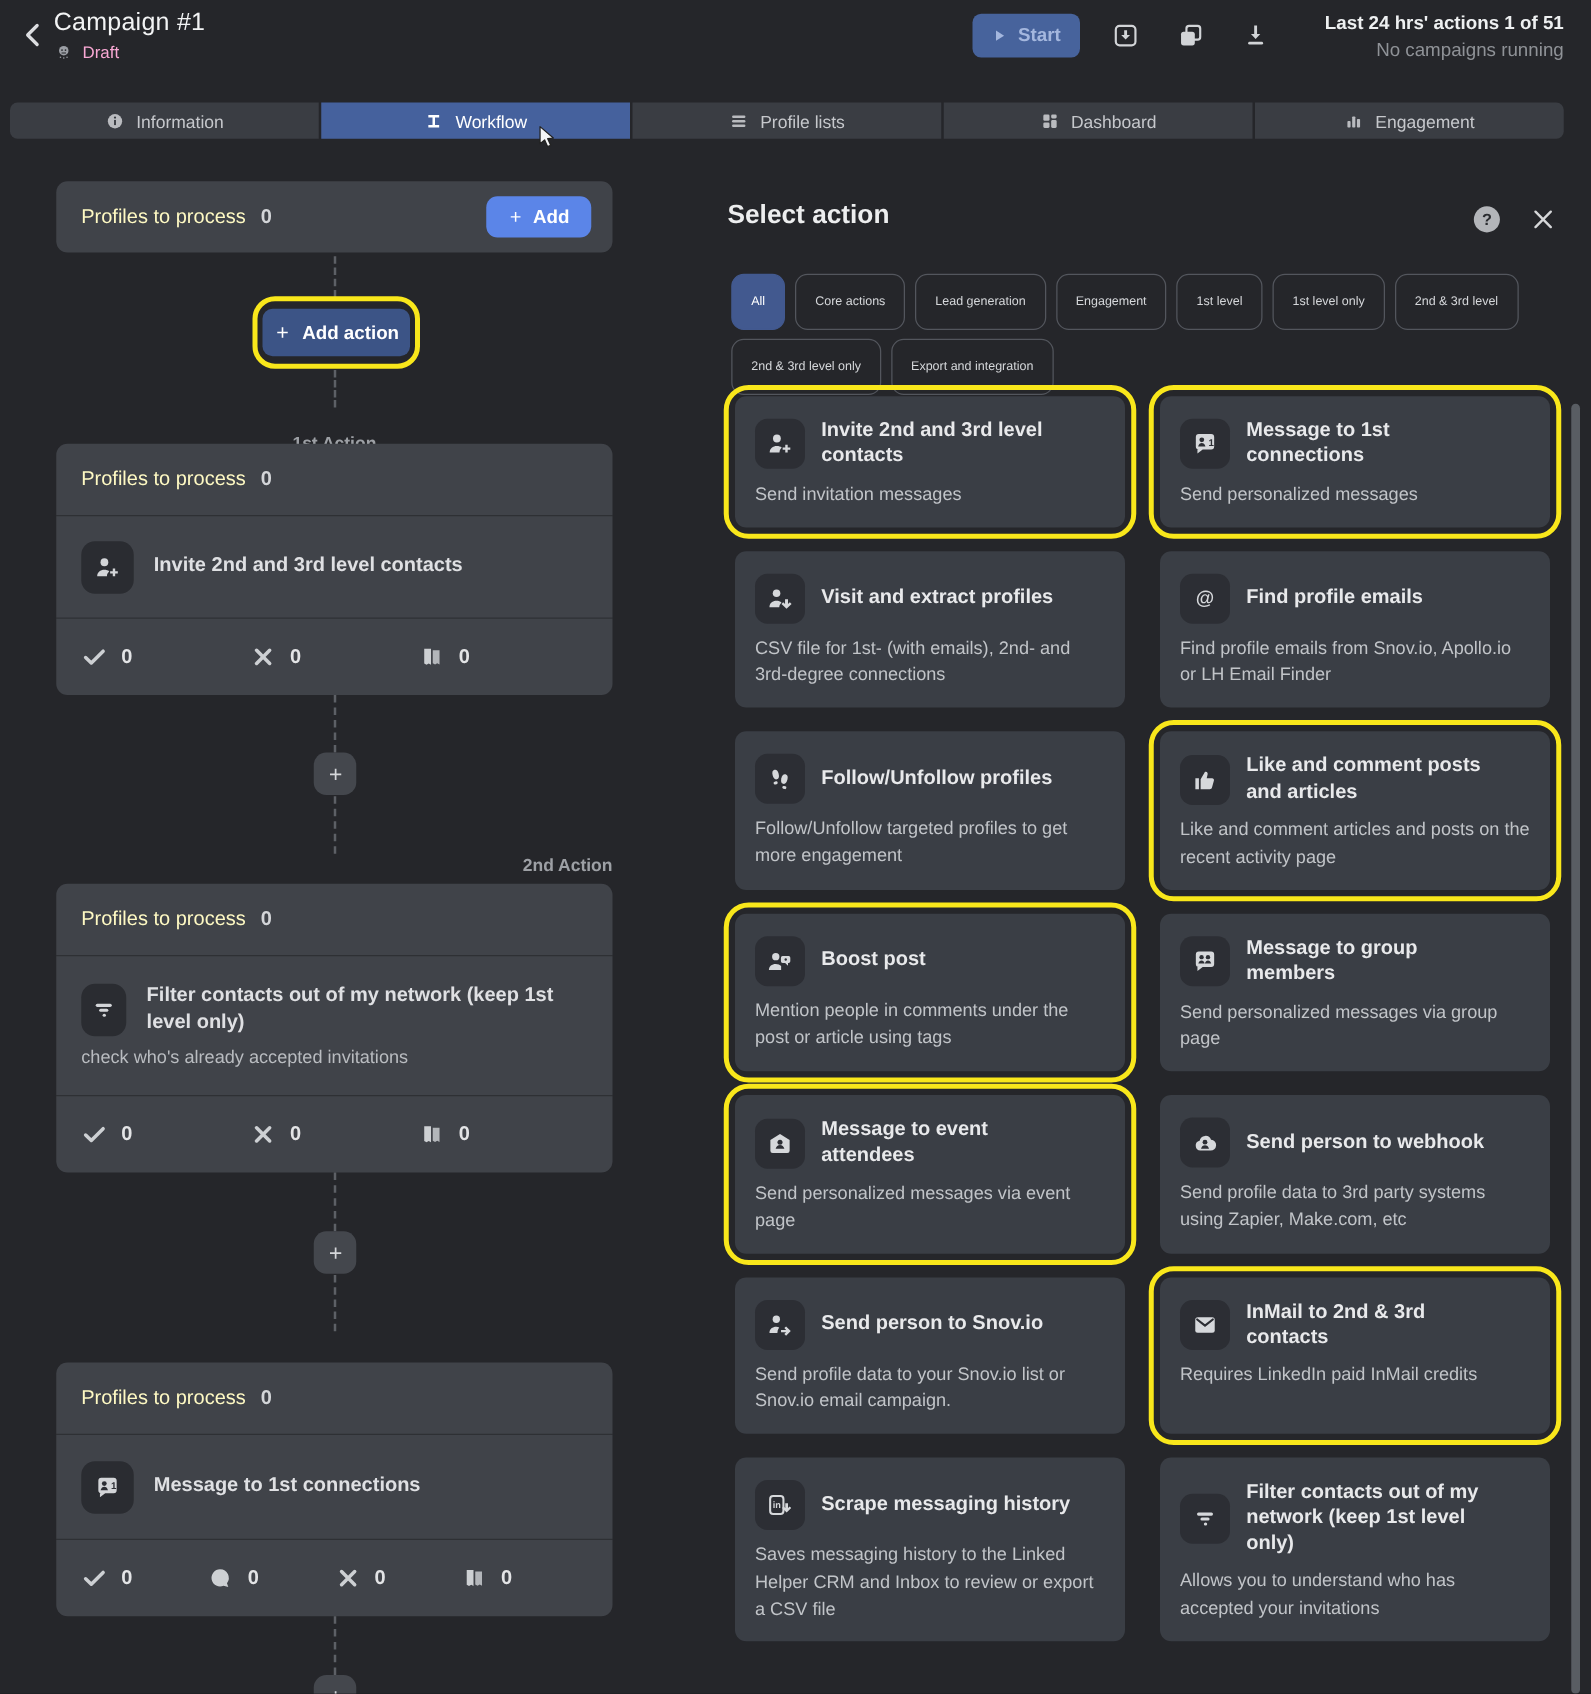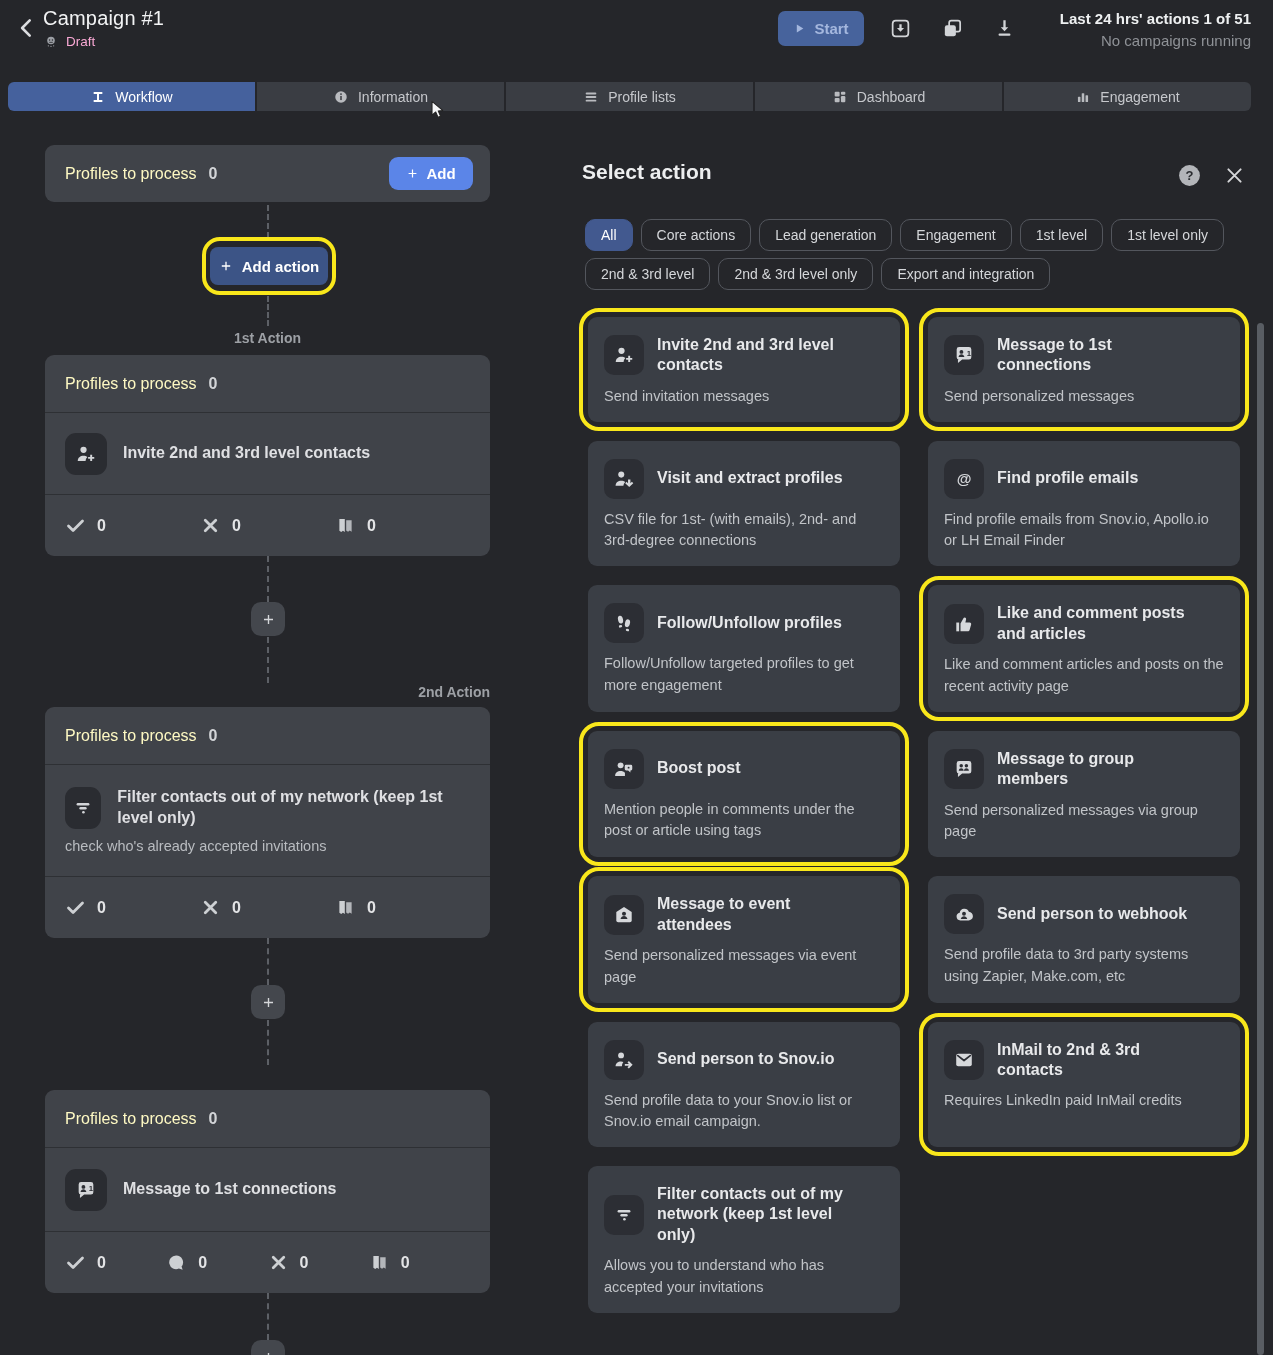--- a/index.html
+++ b/index.html
@@ -70,21 +70,21 @@
   .counter{flex:1;display:flex;align-items:center;gap:11px;font-size:16px;font-weight:700;color:#e3e4e6;}
   .counter .icn{width:21px;height:21px;color:#cdd0d3;}
   [data-icon="check-icon"]{color:#4caf50;}
   [data-icon="cross-icon"]{color:#e25555;}
 
   
   .p-title{left:582px;top:160px;font-size:21px;font-weight:700;color:#edeeef;}
   .help-btn{left:1177px;top:163px;width:25px;height:25px;color:#b3b5b9;cursor:pointer;}
   .close-btn{left:1224px;top:165px;width:21px;height:21px;color:#d6d7d9;cursor:pointer;}
   .chips{left:585px;top:219px;width:640px;display:flex;flex-wrap:wrap;gap:7px 8px;}
-  .chip{height:32px;border-radius:10px;border:1px solid #53565d;padding:0 15px;font-size:14px;
+  .chip{height:45px;border-radius:10px;border:1px solid #53565d;padding:0 15px;font-size:10px;
         color:#d5d7da;display:flex;align-items:center;cursor:pointer;box-sizing:border-box;}
   .chip.sel{background:#42598f;border-color:#42598f;color:#fff;}
   .agrid{left:588px;top:317px;width:652px;display:grid;grid-template-columns:312px 312px;
          column-gap:28px;row-gap:19px;}
   .acard{background:#3a3e45;border-radius:9px;padding:18px 16px 14px;position:relative;
          box-sizing:border-box;cursor:pointer;}
   .acard.hl::after{content:'';position:absolute;inset:-9px;border:4px solid #f9e71b;
                    border-radius:20px;pointer-events:none;}
   .ahead{display:flex;align-items:center;gap:13px;}
   .asq{width:40px;height:40px;border-radius:10px;background:#2c2e34;display:flex;
@@ -145,37 +145,37 @@
         <path d="M10.8 3.5h2.4v7.2h2.7L12 14.8 8.1 10.7h2.7z" fill="currentColor"></path>
         <rect x="5.8" y="17.2" width="12.4" height="2.3" rx="1.1" fill="currentColor"></rect>
       </svg>
     </span>
   <div class="abs h-stats">
     <div class="l1">Last 24 hrs' actions 1 of 51</div>
     <div class="l2">No campaigns running</div>
   </div>
 
   <div class="abs tabbar">
-    <div class="tab sel">
-      <span class="icn" data-icon="workflow-icon">
-          <svg viewBox="0 0 24 24" xmlns="http://www.w3.org/2000/svg">
-            <path d="M5.5 4.5h13v3h-5v9h5v3h-13v-3h5v-9h-5z" fill="currentColor"></path>
-          </svg>
-        </span>
-      <span>Workflow</span>
-    </div>
     <div class="tab">
       <span class="icn" data-icon="info-icon">
           <svg viewBox="0 0 24 24" xmlns="http://www.w3.org/2000/svg">
             <circle cx="12" cy="12" r="8.6" fill="currentColor"></circle>
             <rect x="10.9" y="10.4" width="2.2" height="6.2" fill="#35383e"></rect>
             <circle cx="12" cy="7.6" r="1.35" fill="#35383e"></circle>
           </svg>
         </span>
       <span>Information</span>
+    </div>
+    <div class="tab sel">
+      <span class="icn" data-icon="workflow-icon">
+          <svg viewBox="0 0 24 24" xmlns="http://www.w3.org/2000/svg">
+            <path d="M5.5 4.5h13v3h-5v9h5v3h-13v-3h5v-9h-5z" fill="currentColor"></path>
+          </svg>
+        </span>
+      <span>Workflow</span>
     </div>
     <div class="tab">
       <span class="icn" data-icon="list-icon">
           <svg viewBox="0 0 24 24" xmlns="http://www.w3.org/2000/svg">
             <rect x="4" y="5.2" width="16" height="2.9" rx="1.4" fill="currentColor"></rect>
             <rect x="4" y="10.6" width="16" height="2.9" rx="1.4" fill="currentColor"></rect>
             <rect x="4" y="16" width="16" height="2.9" rx="1.4" fill="currentColor"></rect>
           </svg>
         </span>
       <span>Profile lists</span>
@@ -226,21 +226,21 @@
   <div class="abs aa-ring"></div>
   <div class="abs aa-btn">
     <span class="icn" data-icon="plus-icon">
         <svg viewBox="0 0 24 24" xmlns="http://www.w3.org/2000/svg">
           <path d="M10.9 4.8h2.2v6.1h6.1v2.2h-6.1v6.1h-2.2v-6.1H4.8v-2.2h6.1z" fill="currentColor"></path>
         </svg>
       </span>
     <span>Add action</span>
   </div>
   <div class="abs dash" style="top:296px;height:30px;"></div>
-  <div class="abs step-label" style="top:330px;">1st Action</div>
+  <div class="abs step-label" style="top:346px;">1st Action</div>
 
   <div class="abs lcard step-card" style="top:355px;height:201px;">
     <div class="chead">
       <span class="plabel">Profiles to process</span>
       <span class="pcount">0</span>
     </div>
     <div class="cbody">
       <div class="crow">
         <span class="sq">
             <span class="icn" data-icon="person-add-icon">
@@ -651,20 +651,35 @@
                 <rect x="3.5" y="5.3" width="17" height="13.4" rx="2.2" fill="currentColor"></rect>
                 <path d="M5.2 7.2l6.8 5.4 6.8-5.4" stroke="#2c2e34" stroke-width="1.9" fill="none" stroke-linecap="round" stroke-linejoin="round"></path>
               </svg>
             </span>
           </span>
         <span class="atitle">InMail to 2nd &amp; 3rd contacts</span>
         </div>
       <div class="adesc">Requires LinkedIn paid InMail credits</div>
     </div>
 
+    <div class="acard">
+      <div class="ahead">
+          <span class="asq">
+            <span class="icn" data-icon="in-download-icon">
+              <svg viewBox="0 0 24 24" xmlns="http://www.w3.org/2000/svg">
+                <rect x="3.4" y="4.2" width="11.6" height="15.6" rx="2.6" fill="none" stroke="currentColor" stroke-width="1.8"></rect>
+                <text x="5.6" y="14.8" font-size="8" font-weight="bold" fill="currentColor" font-family="sans-serif">in</text>
+                <path d="M17.8 10.5h2.4v4.2l1.5-1.5 1.3 1.4-4 3.9-4-3.9 1.3-1.4 1.5 1.5z" fill="currentColor" transform="translate(-1.2 0)"></path>
+              </svg>
+            </span>
+          </span>
+        <span class="atitle">Scrape messaging history</span>
+        </div>
+      <div class="adesc">Saves messaging history to the Linked Helper CRM and Inbox to review or export a CSV file</div>
+    </div>
 
     <div class="acard">
       <div class="ahead">
           <span class="asq">
             <span class="icn" data-icon="filter-icon">
               <svg viewBox="0 0 24 24" xmlns="http://www.w3.org/2000/svg">
                 <rect x="5" y="6.6" width="14" height="2.7" rx="1.35" fill="currentColor"></rect>
                 <rect x="8" y="10.9" width="8" height="2.7" rx="1.35" fill="currentColor"></rect>
                 <rect x="11" y="15.2" width="2.9" height="2.7" rx="1.35" fill="currentColor"></rect>
               </svg>

